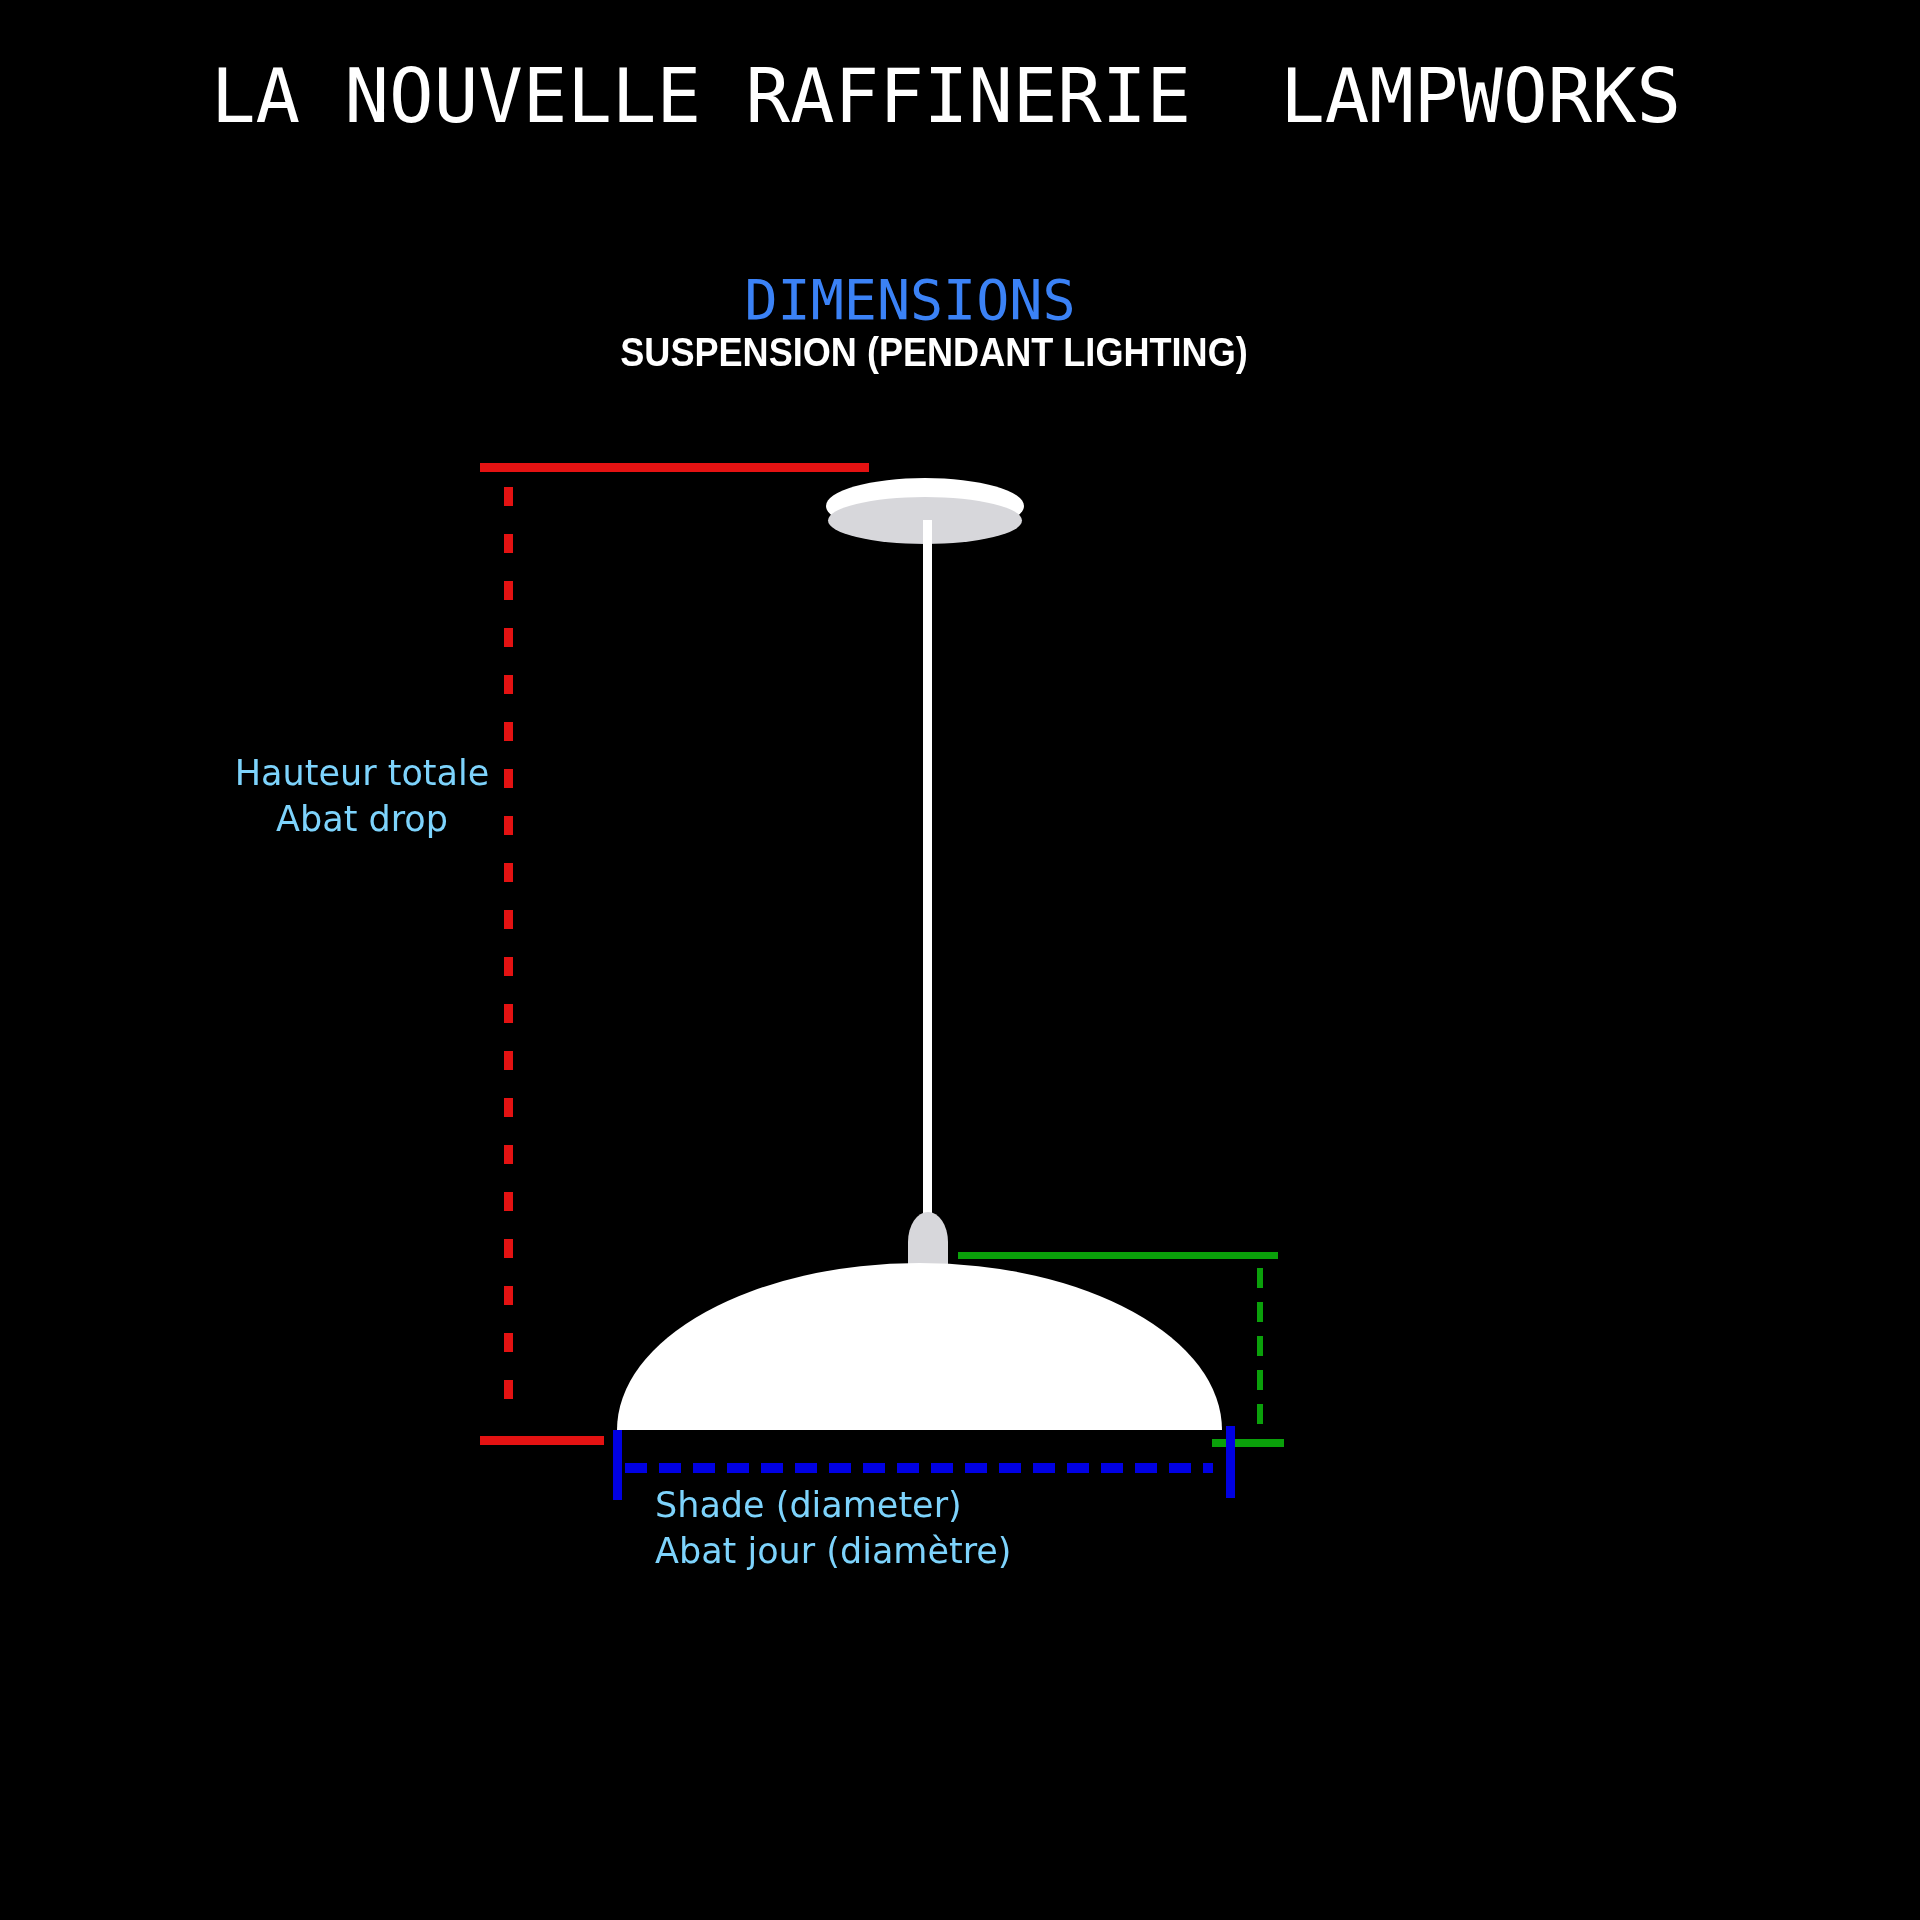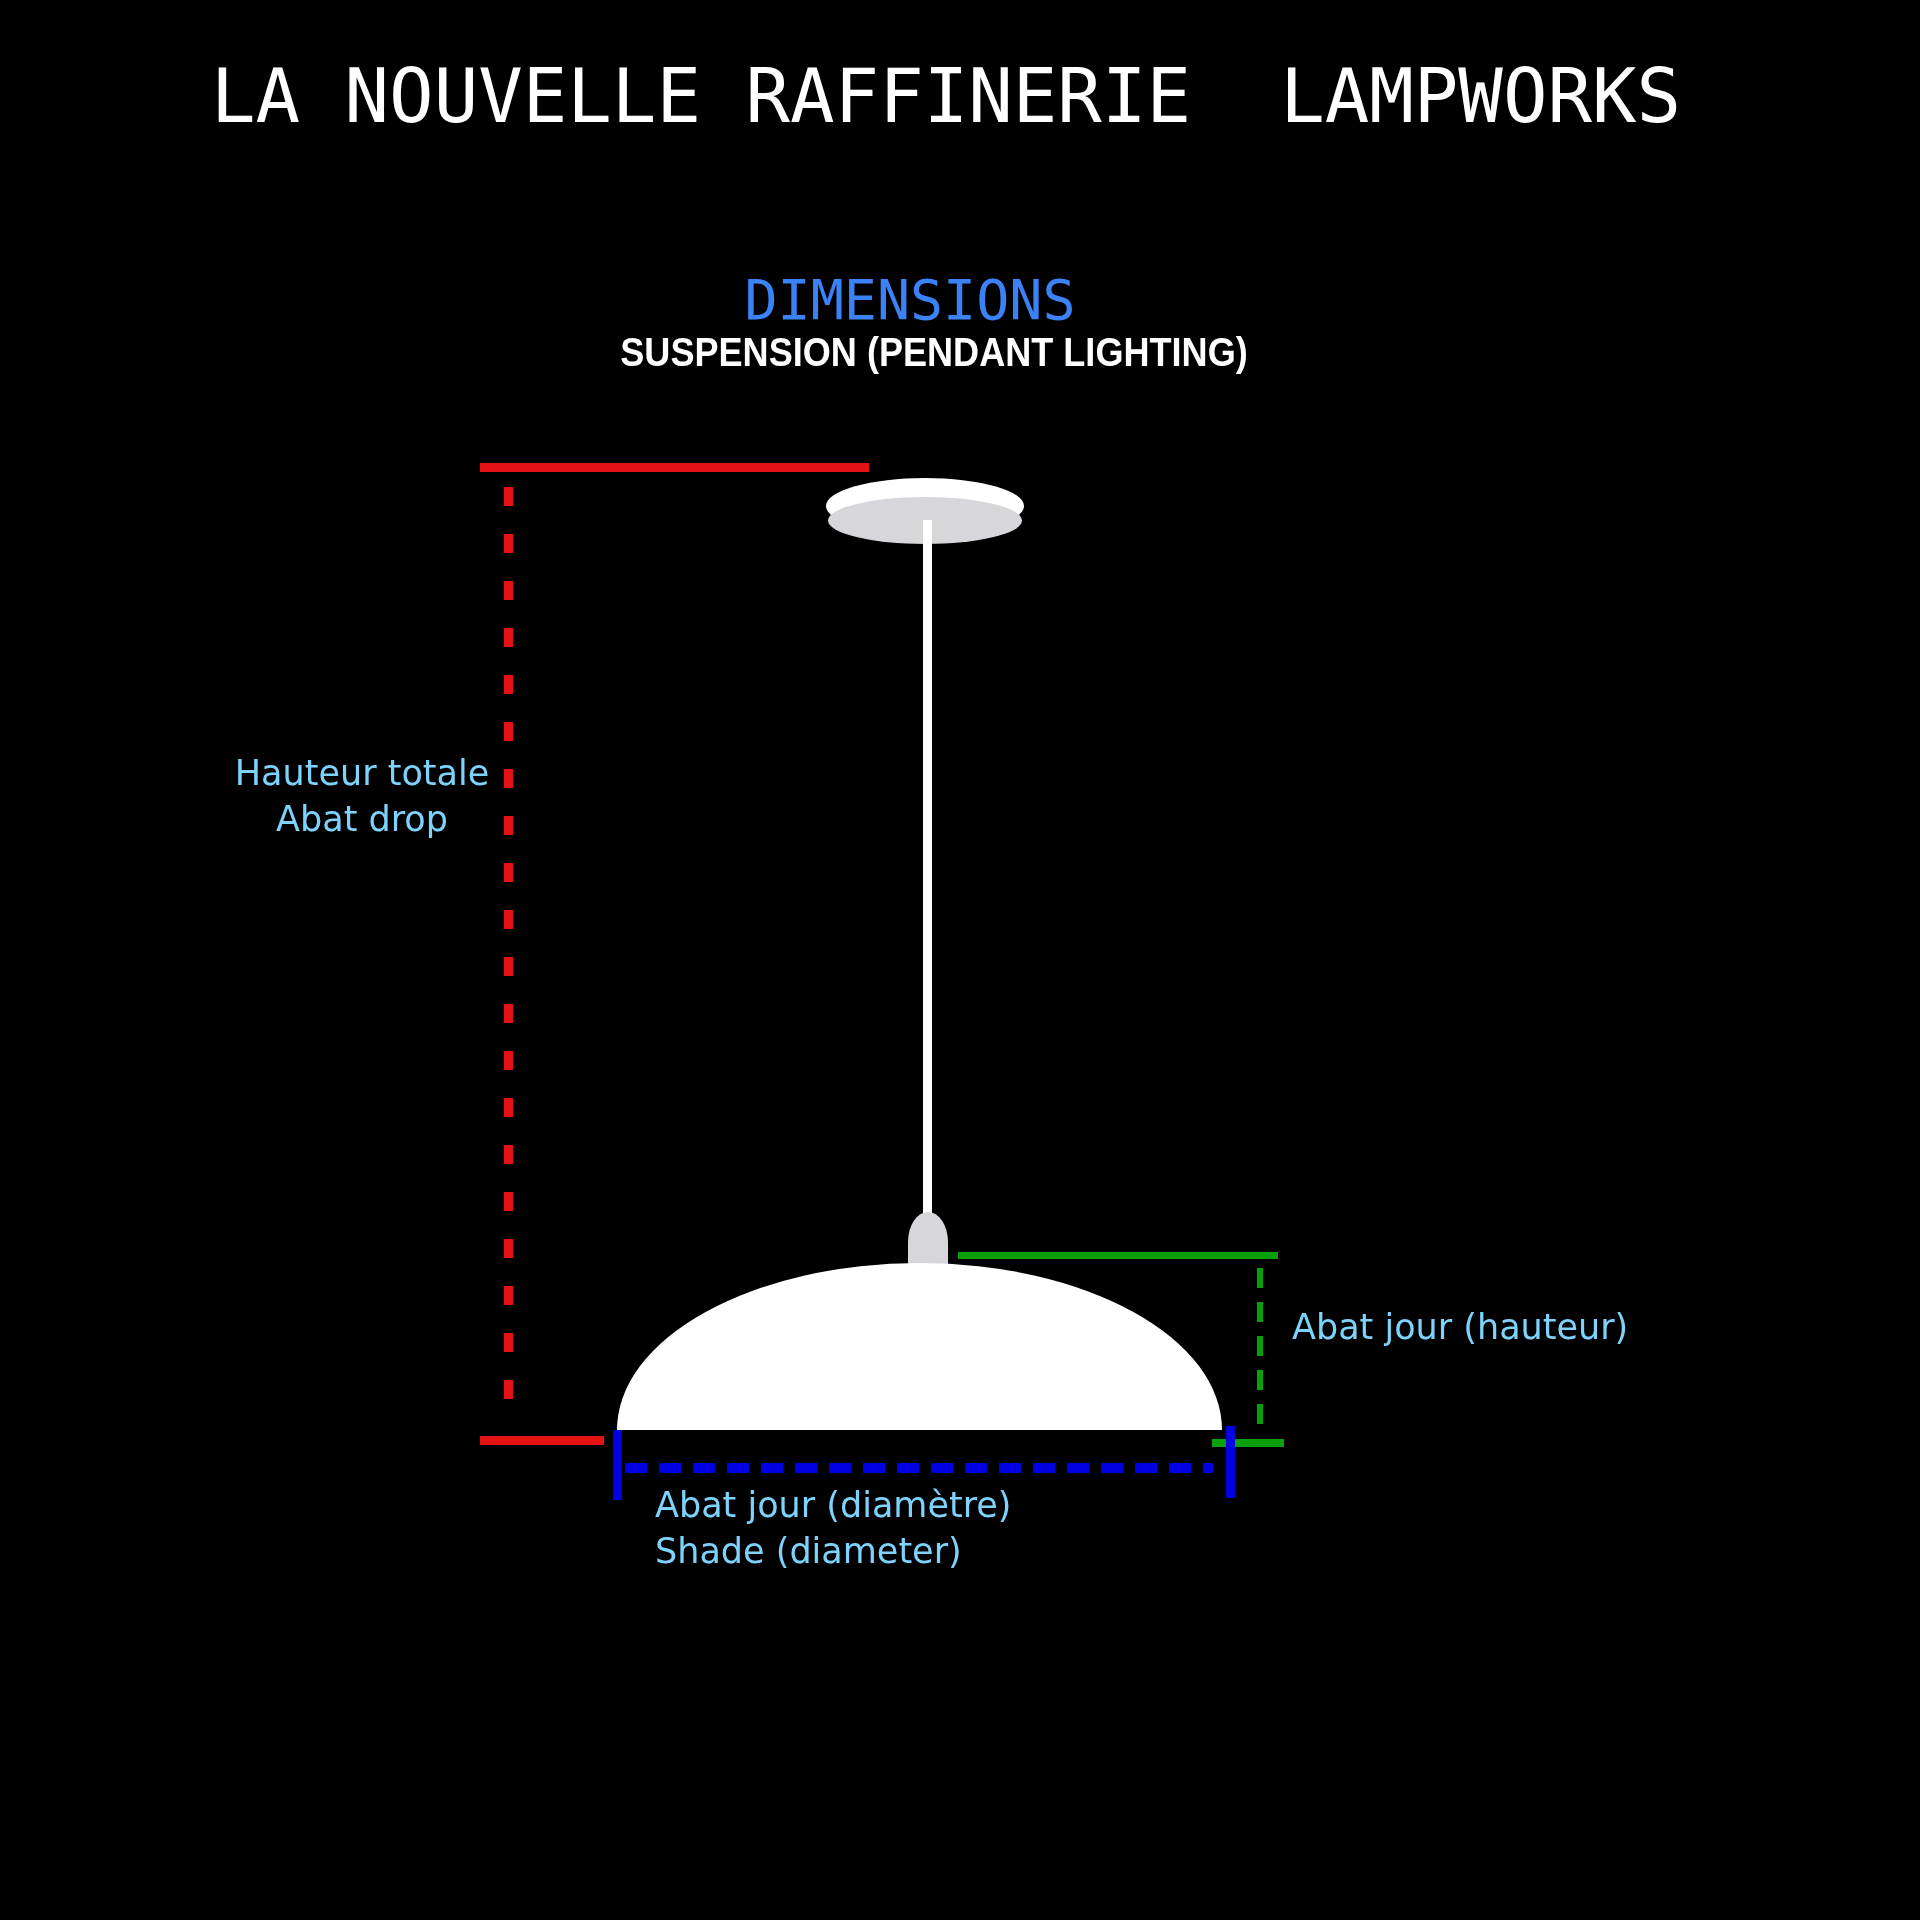--- a/index.html
+++ b/index.html
@@ -99,19 +99,18 @@
 <div class="abs solid shade-diameter-left-cap" style="--c: #0000e2;"></div>
 <div class="abs solid shade-diameter-right-cap" style="--c: #0000e2;"></div>
 <div class="abs dash-h shade-diameter-line" style="--c: #0000e2;"></div>
 
 <div class="abs dim-label total-drop-label">
   <div>Hauteur totale</div>
   <div>Abat drop</div>
 </div>
 
 <div class="abs dim-label shade-height-label">
-  <div>Abat jour (hauteur)</div>
 </div>
 
 <div class="abs dim-label shade-diameter-label">
+  <div>Shade (diameter)</div>
   <div>Abat jour (diamètre)</div>
-  <div>Shade (diameter)</div>
 </div>
 
 </body></html>

